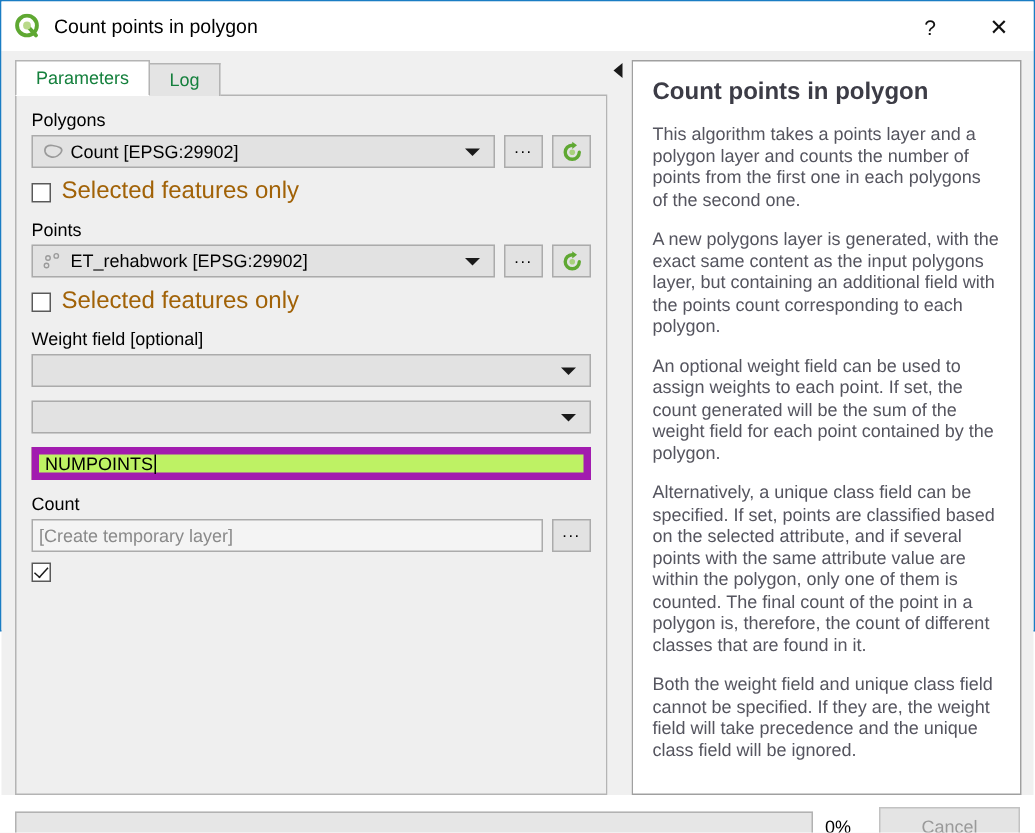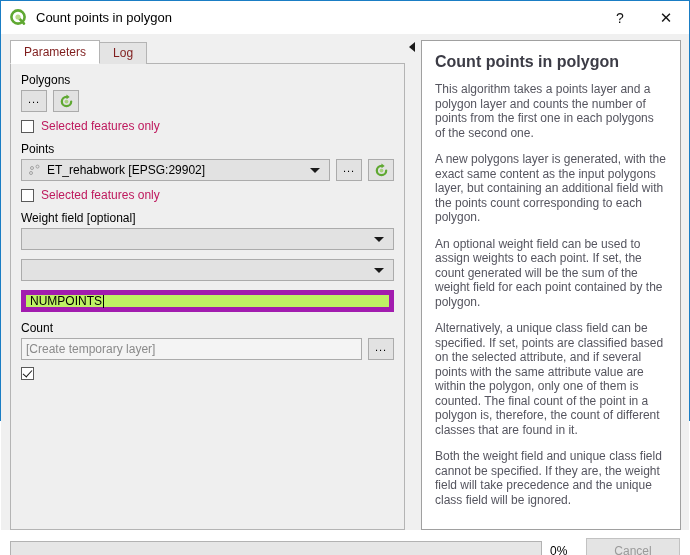--- a/index.html
+++ b/index.html
@@ -88,21 +88,21 @@
   }
   .tab {
     height: 22px;
     line-height: 21px;
     padding: 0 13px;
     box-sizing: border-box;
     font-size: 12px;
     border: 1px solid #b4b4b4;
     border-bottom: none;
     background: #e4e4e4;
-    color: #7f1d1d;
+    color: #15803d;
     margin-right: -1px;
   }
   .tab.active {
     background: #ffffff;
     height: 24px;
     line-height: 23px;
     border-bottom: 1px solid #ffffff;
     position: relative;
     z-index: 3;
   }
@@ -198,23 +198,23 @@
     position: absolute;
     left: 3px;
     top: 0px;
     width: 4px;
     height: 8px;
     border: solid #1a1a1a;
     border-width: 0 1.6px 1.6px 0;
     transform: rotate(42deg);
   }
   .checkrow .cb-label {
-    font-size: 12px;
+    font-size: 16px;
     margin-left: 7px;
-    color: #be185d;
+    color: #a16207;
   }
   .gap { height: 9px; }
   .textinput {
     height: 22px;
     background: #bef264;
     border: 5px solid #a21caf;
     box-sizing: border-box;
     display: flex;
     align-items: center;
     padding: 0 4px;
@@ -364,20 +364,29 @@
 
       <div class="tabstrip">
         <div class="tab active">Parameters</div>
         <div class="tab">Log</div>
       </div>
 
       <div class="tabpanel">
 
         <div class="field-label">Polygons</div>
         <div class="row">
+          <div class="combo">
+            <span class="layer-icon">
+              <svg width="15" height="12" viewBox="0 0 15 12">
+                <path d="M2 6 C1.5 3 4 1.5 7 2 C11 2.6 14 3.5 13 6 C12.2 8.2 9 10.4 6 9.6 C3.4 8.9 2.4 8 2 6 Z" fill="none" stroke="#9a9a9a" stroke-width="1.1"></path>
+              </svg>
+            </span>
+            <span class="combo-text">Count [EPSG:29902]</span>
+            <span class="arrow-down"></span>
+          </div>
           <div class="btn-small">...</div>
           <div class="btn-icon">
             <svg width="15" height="15" viewBox="0 0 16 16">
               <path d="M13 8 A5 5 0 1 1 8 3" fill="none" stroke="#5fa832" stroke-width="2.4" stroke-linecap="round"></path>
               <path d="M8 0.6 L8 5.6 L11.4 3.1 Z" fill="#5fa832"></path>
               <circle cx="8" cy="8" r="2" fill="#a8d17c"></circle>
             </svg>
           </div>
         </div>
         <div class="checkrow">

